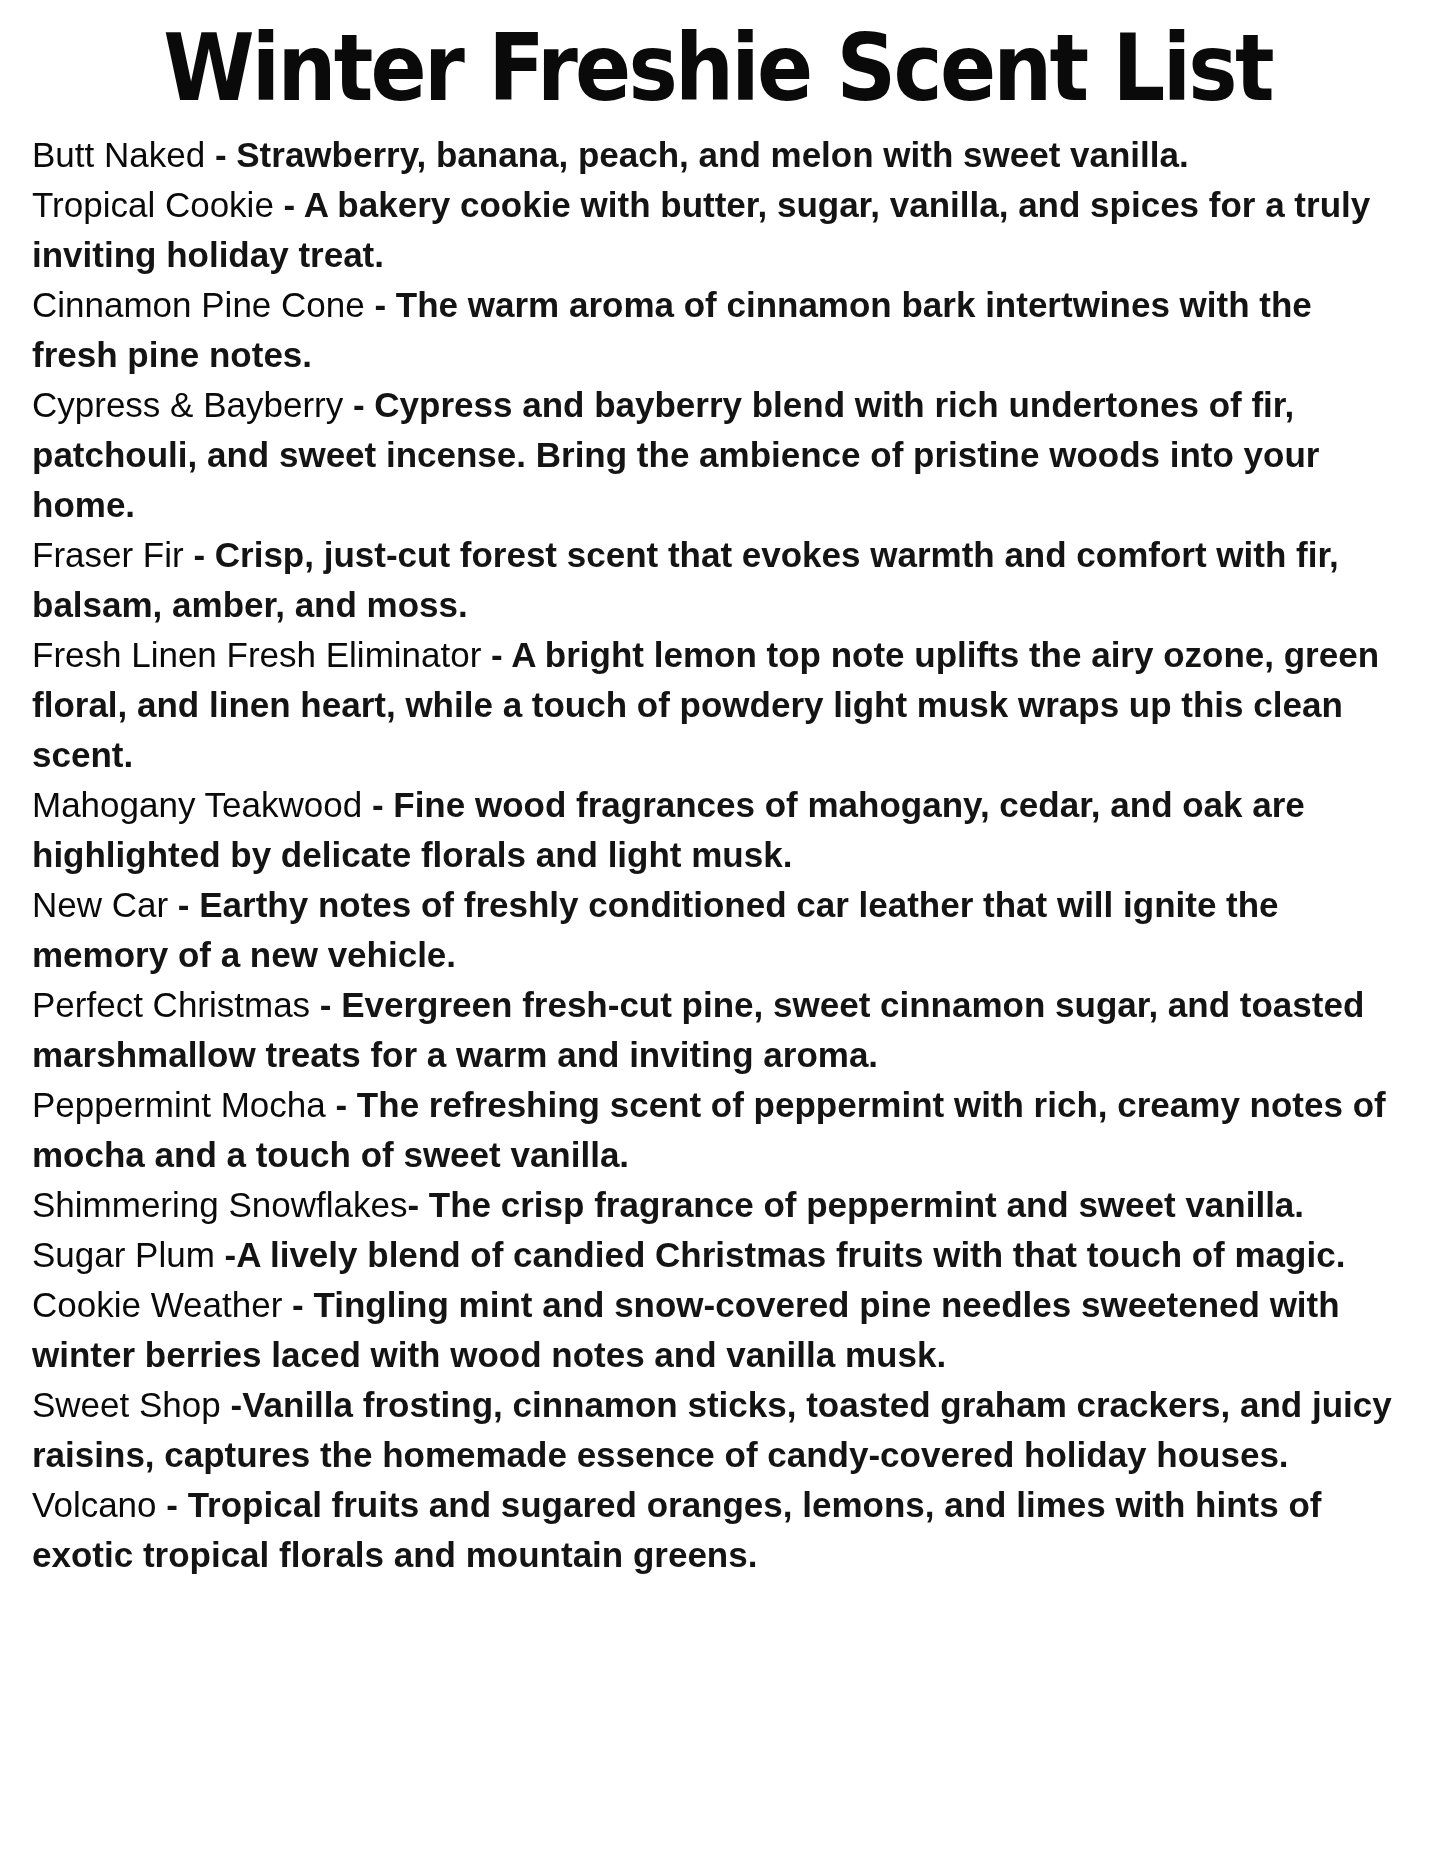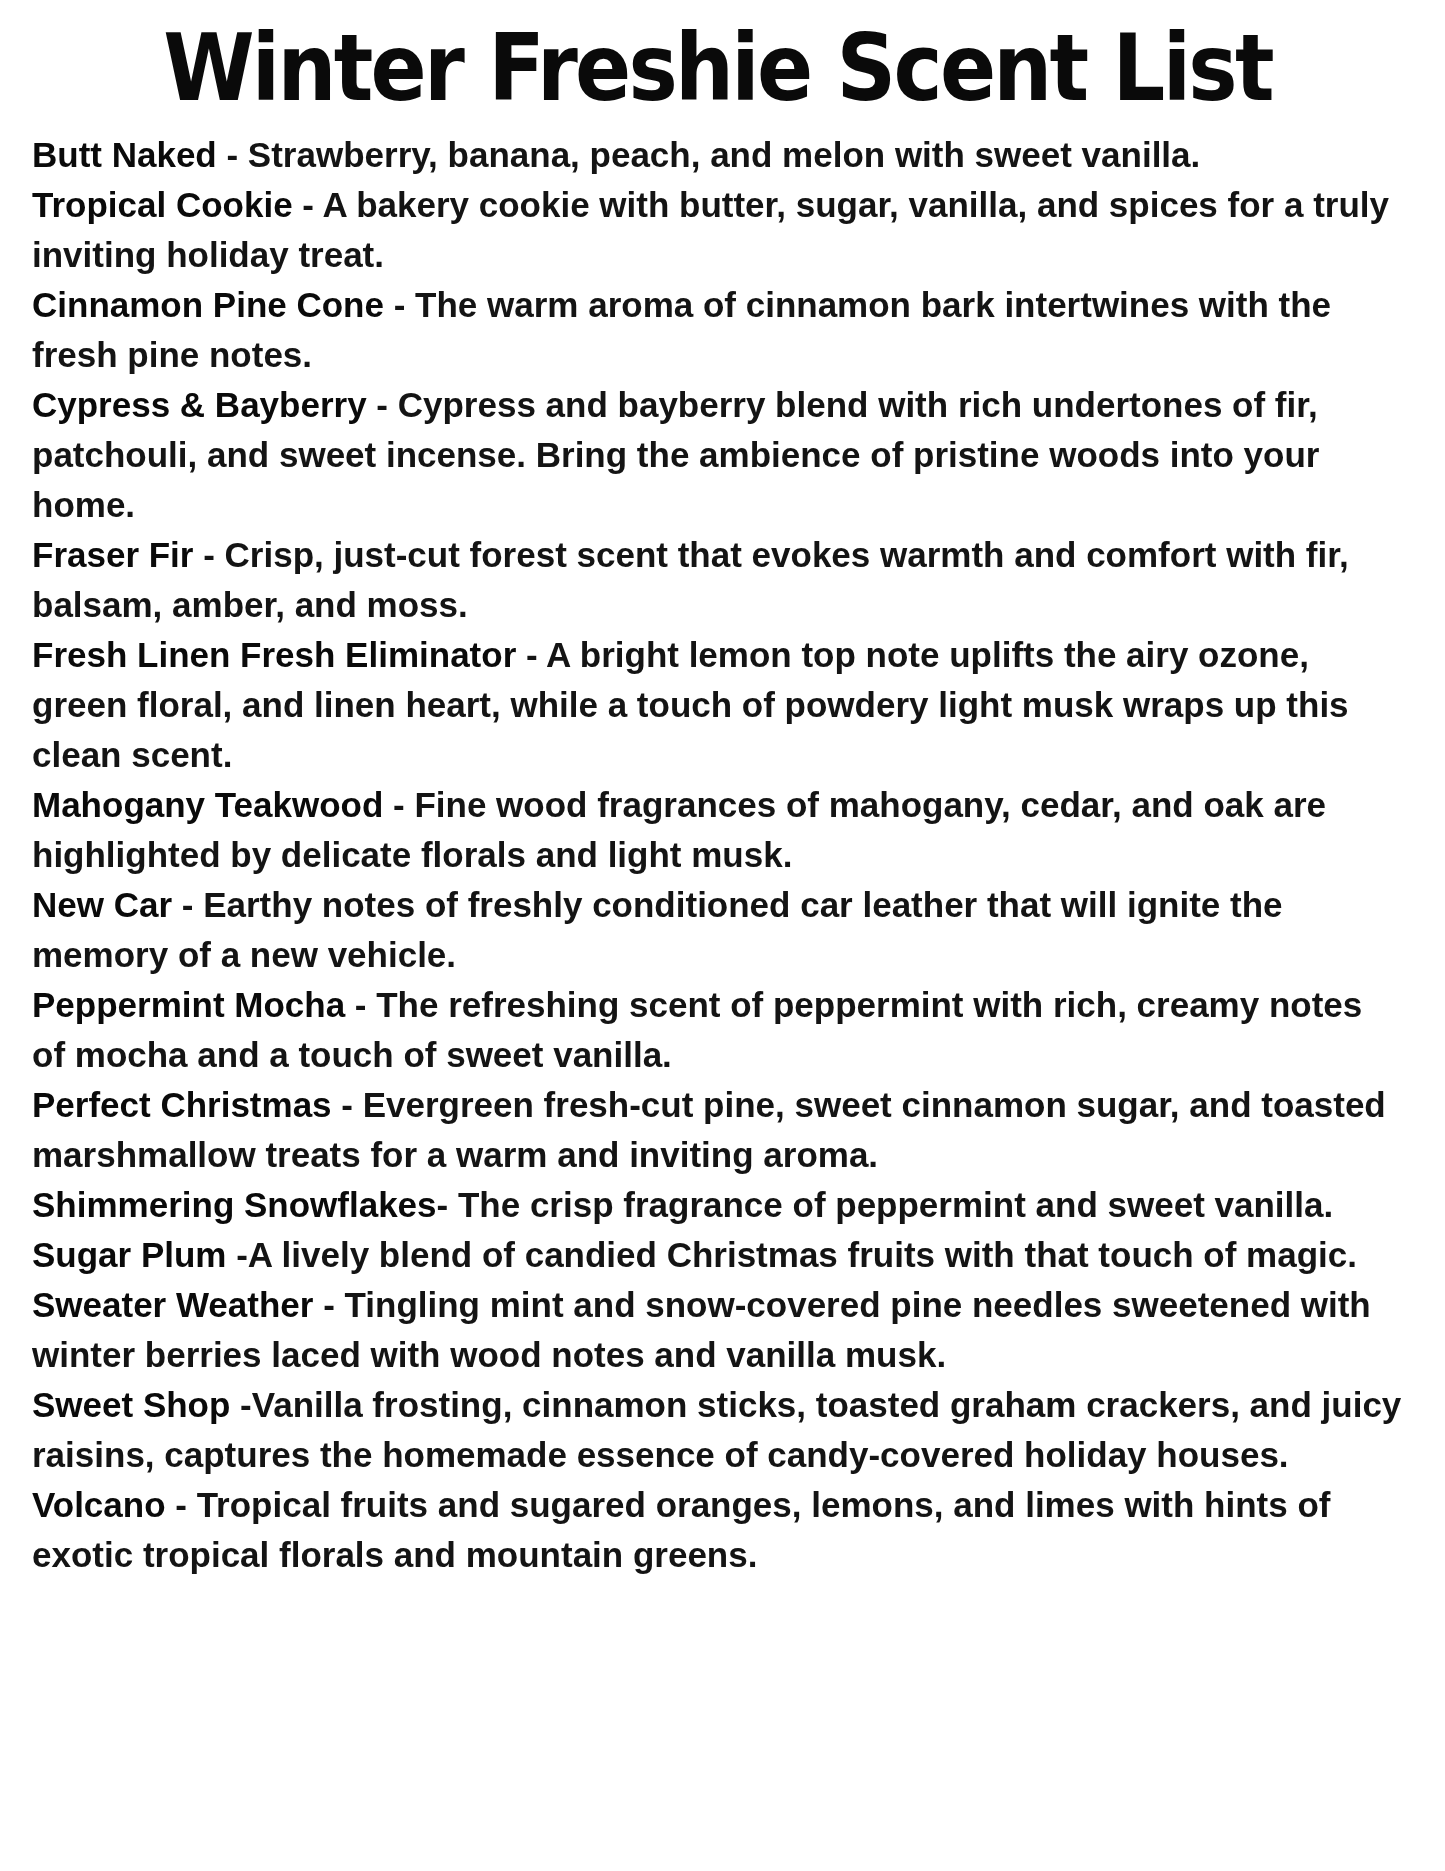--- a/index.html
+++ b/index.html
@@ -36,21 +36,21 @@
   .scent-list {
     font-size: 35px;
     line-height: 50px;
     color: #141414;
   }
   .scent-item {
     margin: 0;
     white-space: pre-wrap;
   }
   .scent-name {
-    font-weight: 700;
+    font-weight: 400;
     color: #0a0a0a;
   }
   .scent-desc {
     font-weight: 700;
   }
 </style>
 </head>
 <body>
 
 <div class="page">
@@ -66,28 +66,28 @@
   <p class="scent-item"><span class="scent-name">Cypress &amp; Bayberry</span><span class="scent-desc"> - Cypress and bayberry blend with rich undertones of fir, patchouli, and sweet incense. Bring the ambience of pristine woods into your home.</span></p>
 
   <p class="scent-item"><span class="scent-name">Fraser Fir</span><span class="scent-desc"> - Crisp, just-cut forest scent that evokes warmth and comfort with fir, balsam, amber, and moss.</span></p>
 
   <p class="scent-item"><span class="scent-name">Fresh Linen Fresh Eliminator</span><span class="scent-desc"> - A bright lemon top note uplifts the airy ozone, green floral, and linen heart, while a touch of powdery light musk wraps up this clean scent.</span></p>
 
   <p class="scent-item"><span class="scent-name">Mahogany Teakwood</span><span class="scent-desc"> - Fine wood fragrances of mahogany, cedar, and oak are highlighted by delicate florals and light musk.</span></p>
 
   <p class="scent-item"><span class="scent-name">New Car</span><span class="scent-desc"> - Earthy notes of freshly conditioned car leather that will ignite the memory of a new vehicle.</span></p>
 
+  <p class="scent-item"><span class="scent-name">Perfect Christmas</span><span class="scent-desc"> - Evergreen fresh-cut pine, sweet cinnamon sugar, and toasted marshmallow treats for a warm and inviting aroma.</span></p>
+
   <p class="scent-item"><span class="scent-name">Peppermint Mocha</span><span class="scent-desc"> - The refreshing scent of peppermint with rich, creamy notes of mocha and a touch of sweet vanilla.</span></p>
-
-  <p class="scent-item"><span class="scent-name">Perfect Christmas</span><span class="scent-desc"> - Evergreen fresh-cut pine, sweet cinnamon sugar, and toasted marshmallow treats for a warm and inviting aroma.</span></p>
 
   <p class="scent-item"><span class="scent-name">Shimmering Snowflakes</span><span class="scent-desc">- The crisp fragrance of peppermint and sweet vanilla.</span></p>
 
   <p class="scent-item"><span class="scent-name">Sugar Plum</span><span class="scent-desc"> -A lively blend of candied Christmas fruits with that touch of magic.</span></p>
 
-  <p class="scent-item"><span class="scent-name">Sweater Weather</span><span class="scent-desc"> - Tingling mint and snow-covered pine needles sweetened with winter berries laced with wood notes and vanilla musk.</span></p>
+  <p class="scent-item"><span class="scent-name">Cookie Weather</span><span class="scent-desc"> - Tingling mint and snow-covered pine needles sweetened with winter berries laced with wood notes and vanilla musk.</span></p>
 
   <p class="scent-item"><span class="scent-name">Sweet Shop</span><span class="scent-desc"> -Vanilla frosting, cinnamon sticks, toasted graham crackers, and juicy raisins, captures the homemade essence of candy-covered holiday houses.</span></p>
 
   <p class="scent-item"><span class="scent-name">Volcano</span><span class="scent-desc"> - Tropical fruits and sugared oranges, lemons, and limes with hints of exotic tropical florals and mountain greens.</span></p>
 
 </div>
 </div>
 
 </body></html>

